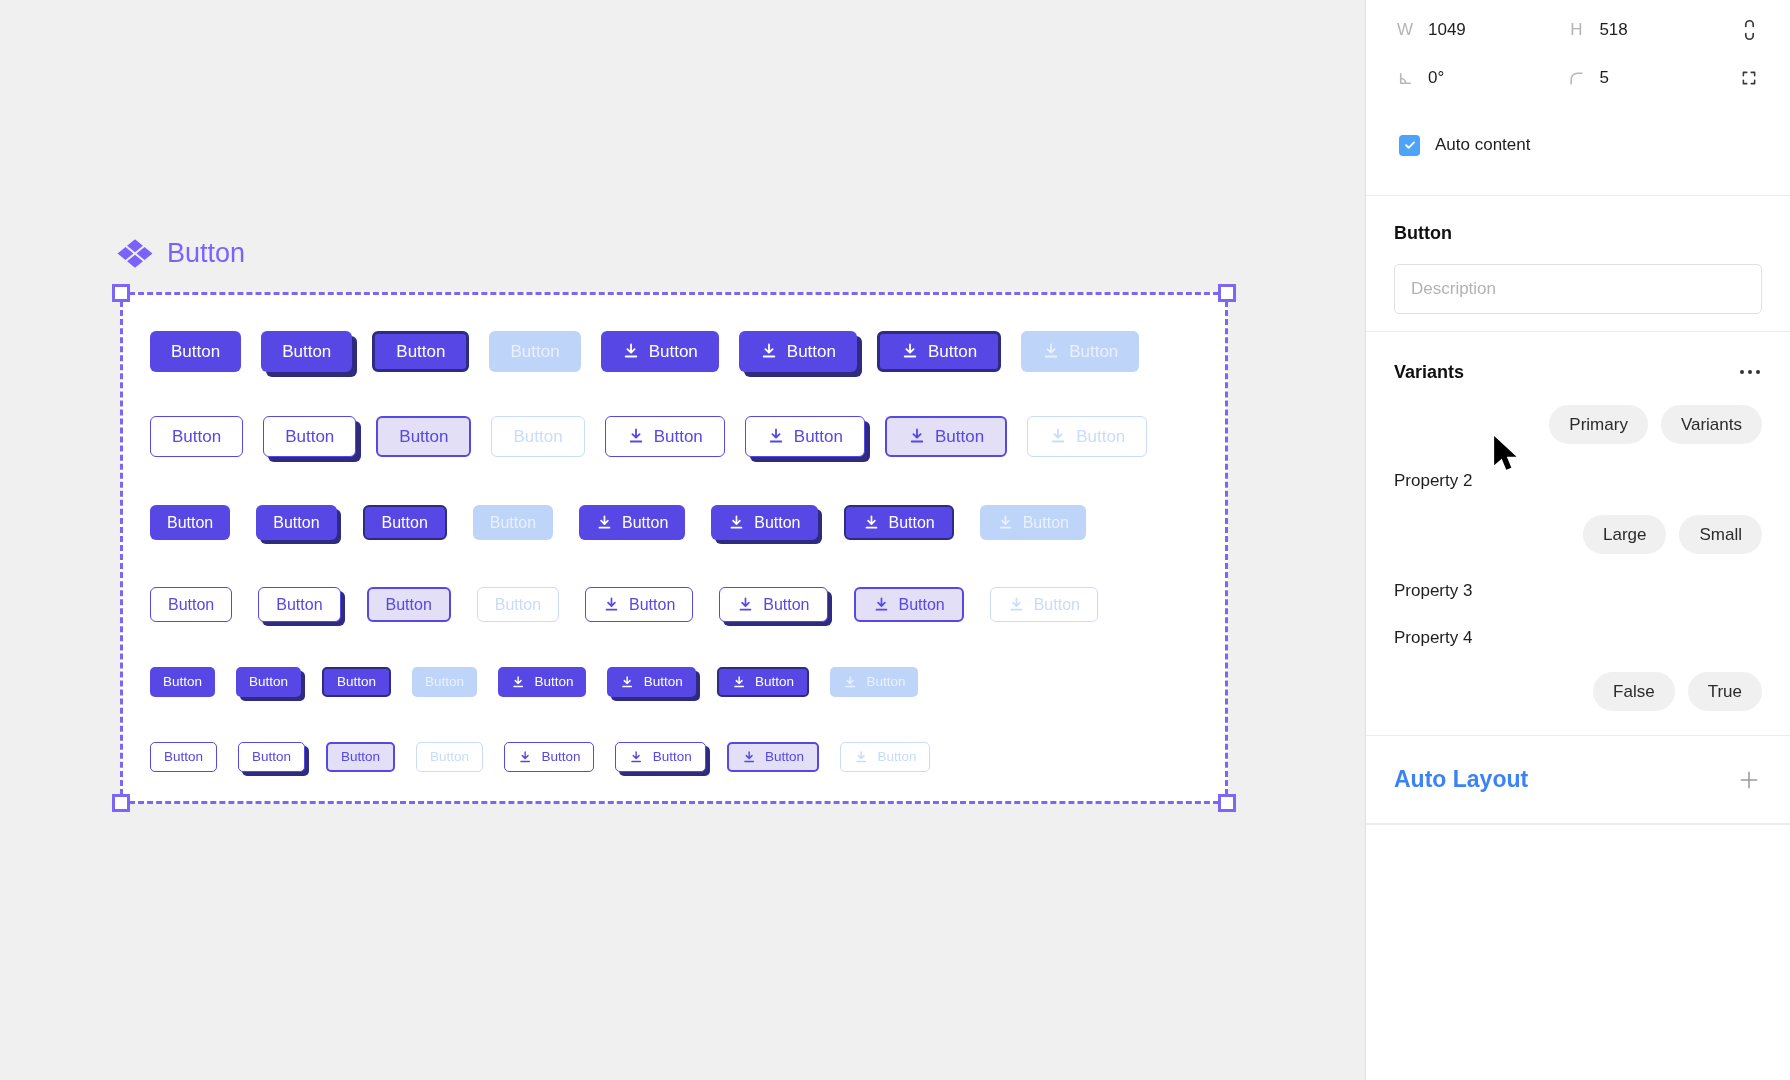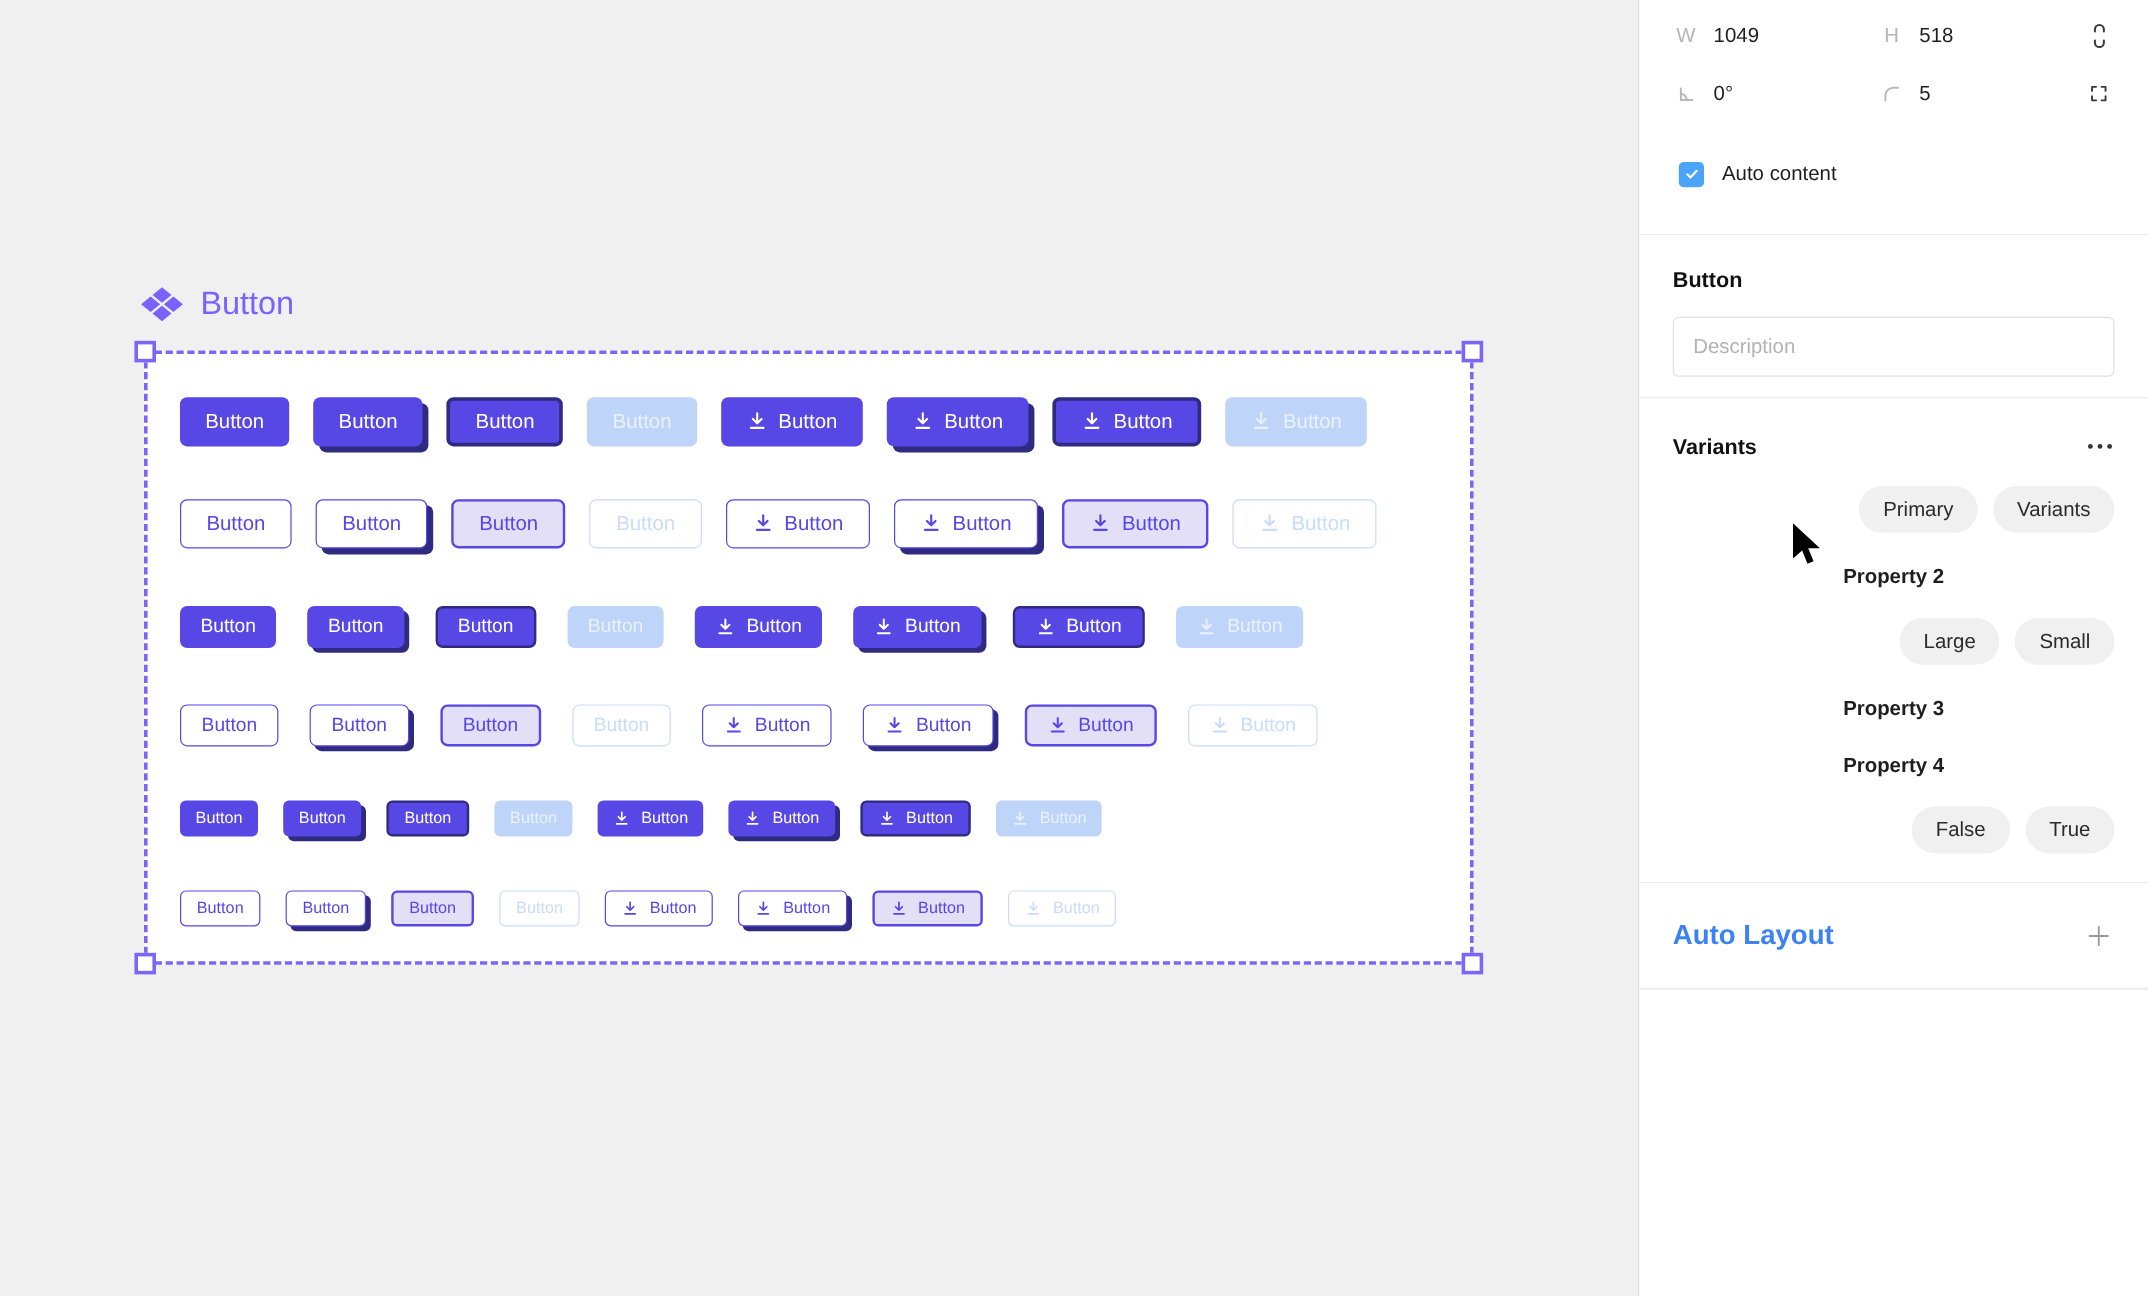--- a/index.html
+++ b/index.html
@@ -118,21 +118,21 @@
     font-size:17px; font-weight:600; color:#111; background:#fff;
   }
   .text-selected { background:#A8D1FF; padding:2px 1px; }
   .chips { display:flex; gap:13px; margin-top:22px;justify-content:flex-end; }
   .chips.sub { margin-top:24px; }
   .chip {
     height:39px; display:inline-flex; align-items:center;
     padding:0 20px; border-radius:20px; background:#F0F0F0;
     font-size:17px; color:#2b2b2b;
   }
-  .prop-label { margin-top:27px; font-size:17px; font-weight:700; color:#1e1e1e;text-align:center; }
+  .prop-label { margin-top:27px; font-size:17px; font-weight:400; color:#1e1e1e; }
 
   
   .collapsed-row {
     height:87px; display:flex; align-items:center; justify-content:space-between;
     padding:0 28px;
   }
   .collapsed-label { font-size:23px; font-weight:700; color:#3b82f6; }
   .plus-btn { background:none; border:none; display:flex; align-items:center; justify-content:center; width:26px; height:26px; }
 
   

